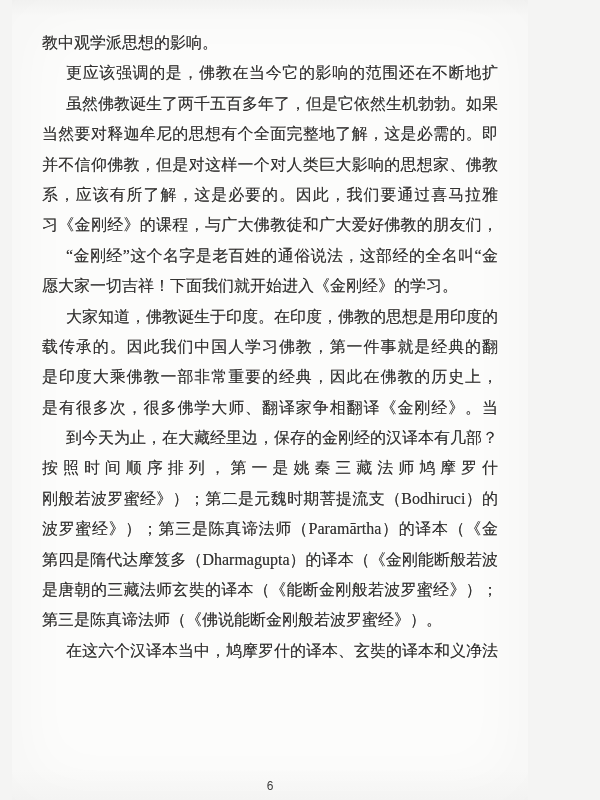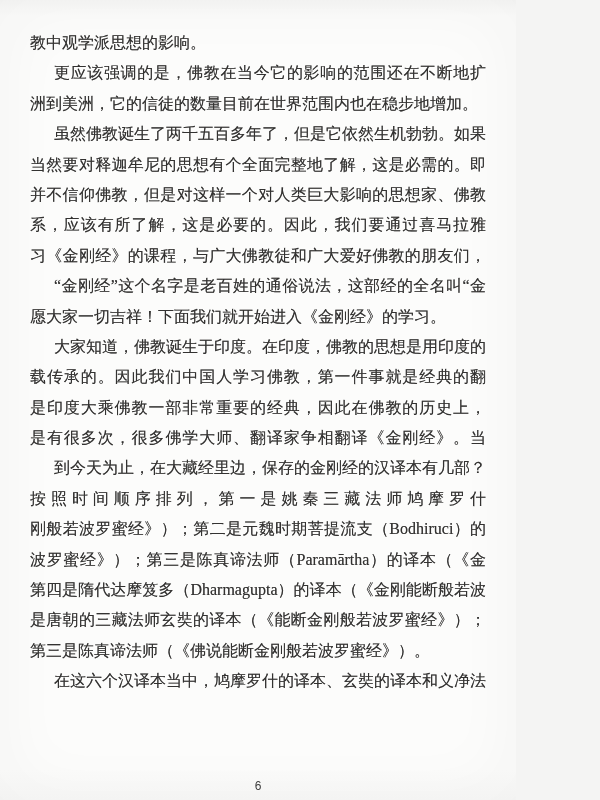--- a/index.html
+++ b/index.html
@@ -11,20 +11,21 @@
   }
   .paper {
     position: relative;
     width: 516px;
     height: 800px;
     overflow: hidden;
     background: linear-gradient(180deg, #f6f6f5 0px, #fcfcfb 16px, #fcfcfb 770px, #f8f8f7 800px);
     box-shadow: inset 0 0 70px rgba(60,60,55,0.04);
     font-family: "Liberation Serif", "DejaVu Serif", serif;
     color: #333231;
+    margin-left: 12px;
   }
   .text-column {
     position: absolute;
     left: 30px;
     right: 30px;
     top: 28px;
   }
   .line {
     height: 30.4px;
     line-height: 30.4px;
@@ -51,21 +52,20 @@
     font-family: "Liberation Sans", "DejaVu Sans", sans-serif;
   }
 </style>
 </head>
 <body>
 
 <div class="paper">
   <div class="text-column" id="text-column">
       <div class="line">教中观学派思想的影响。</div>
       <div class="line fill indent">更应该强调的是，佛教在当今它的影响的范围还在不断地扩大。从亚洲到欧</div>
-      <div class="line">洲到美洲，它的信徒的数量目前在世界范围内也在稳步地增加。</div>
       <div class="line fill indent">虽然佛教诞生了两千五百多年了，但是它依然生机勃勃。如果你是佛教徒，</div>
       <div class="line fill">当然要对释迦牟尼的思想有个全面完整地了解，这是必需的。即便你不是佛教徒，</div>
       <div class="line fill">并不信仰佛教，但是对这样一个对人类巨大影响的思想家、佛教这样一个思想体</div>
       <div class="line fill">系，应该有所了解，这是必要的。因此，我们要通过喜马拉雅 FM、通过这次学</div>
       <div class="line fill">习《金刚经》的课程，与广大佛教徒和广大爱好佛教的朋友们，我们结个善缘，</div>
       <div class="line fill indent">“金刚经”这个名字是老百姓的通俗说法，这部经的全名叫“金刚般若波罗</div>
       <div class="line">愿大家一切吉祥！下面我们就开始进入《金刚经》的学习。</div>
       <div class="line fill indent">大家知道，佛教诞生于印度。在印度，佛教的思想是用印度的语言文字来记</div>
       <div class="line fill">载传承的。因此我们中国人学习佛教，第一件事就是经典的翻译。那么《金刚经》</div>
       <div class="line fill">是印度大乘佛教一部非常重要的经典，因此在佛教的历史上，《金刚经》的翻译</div>

